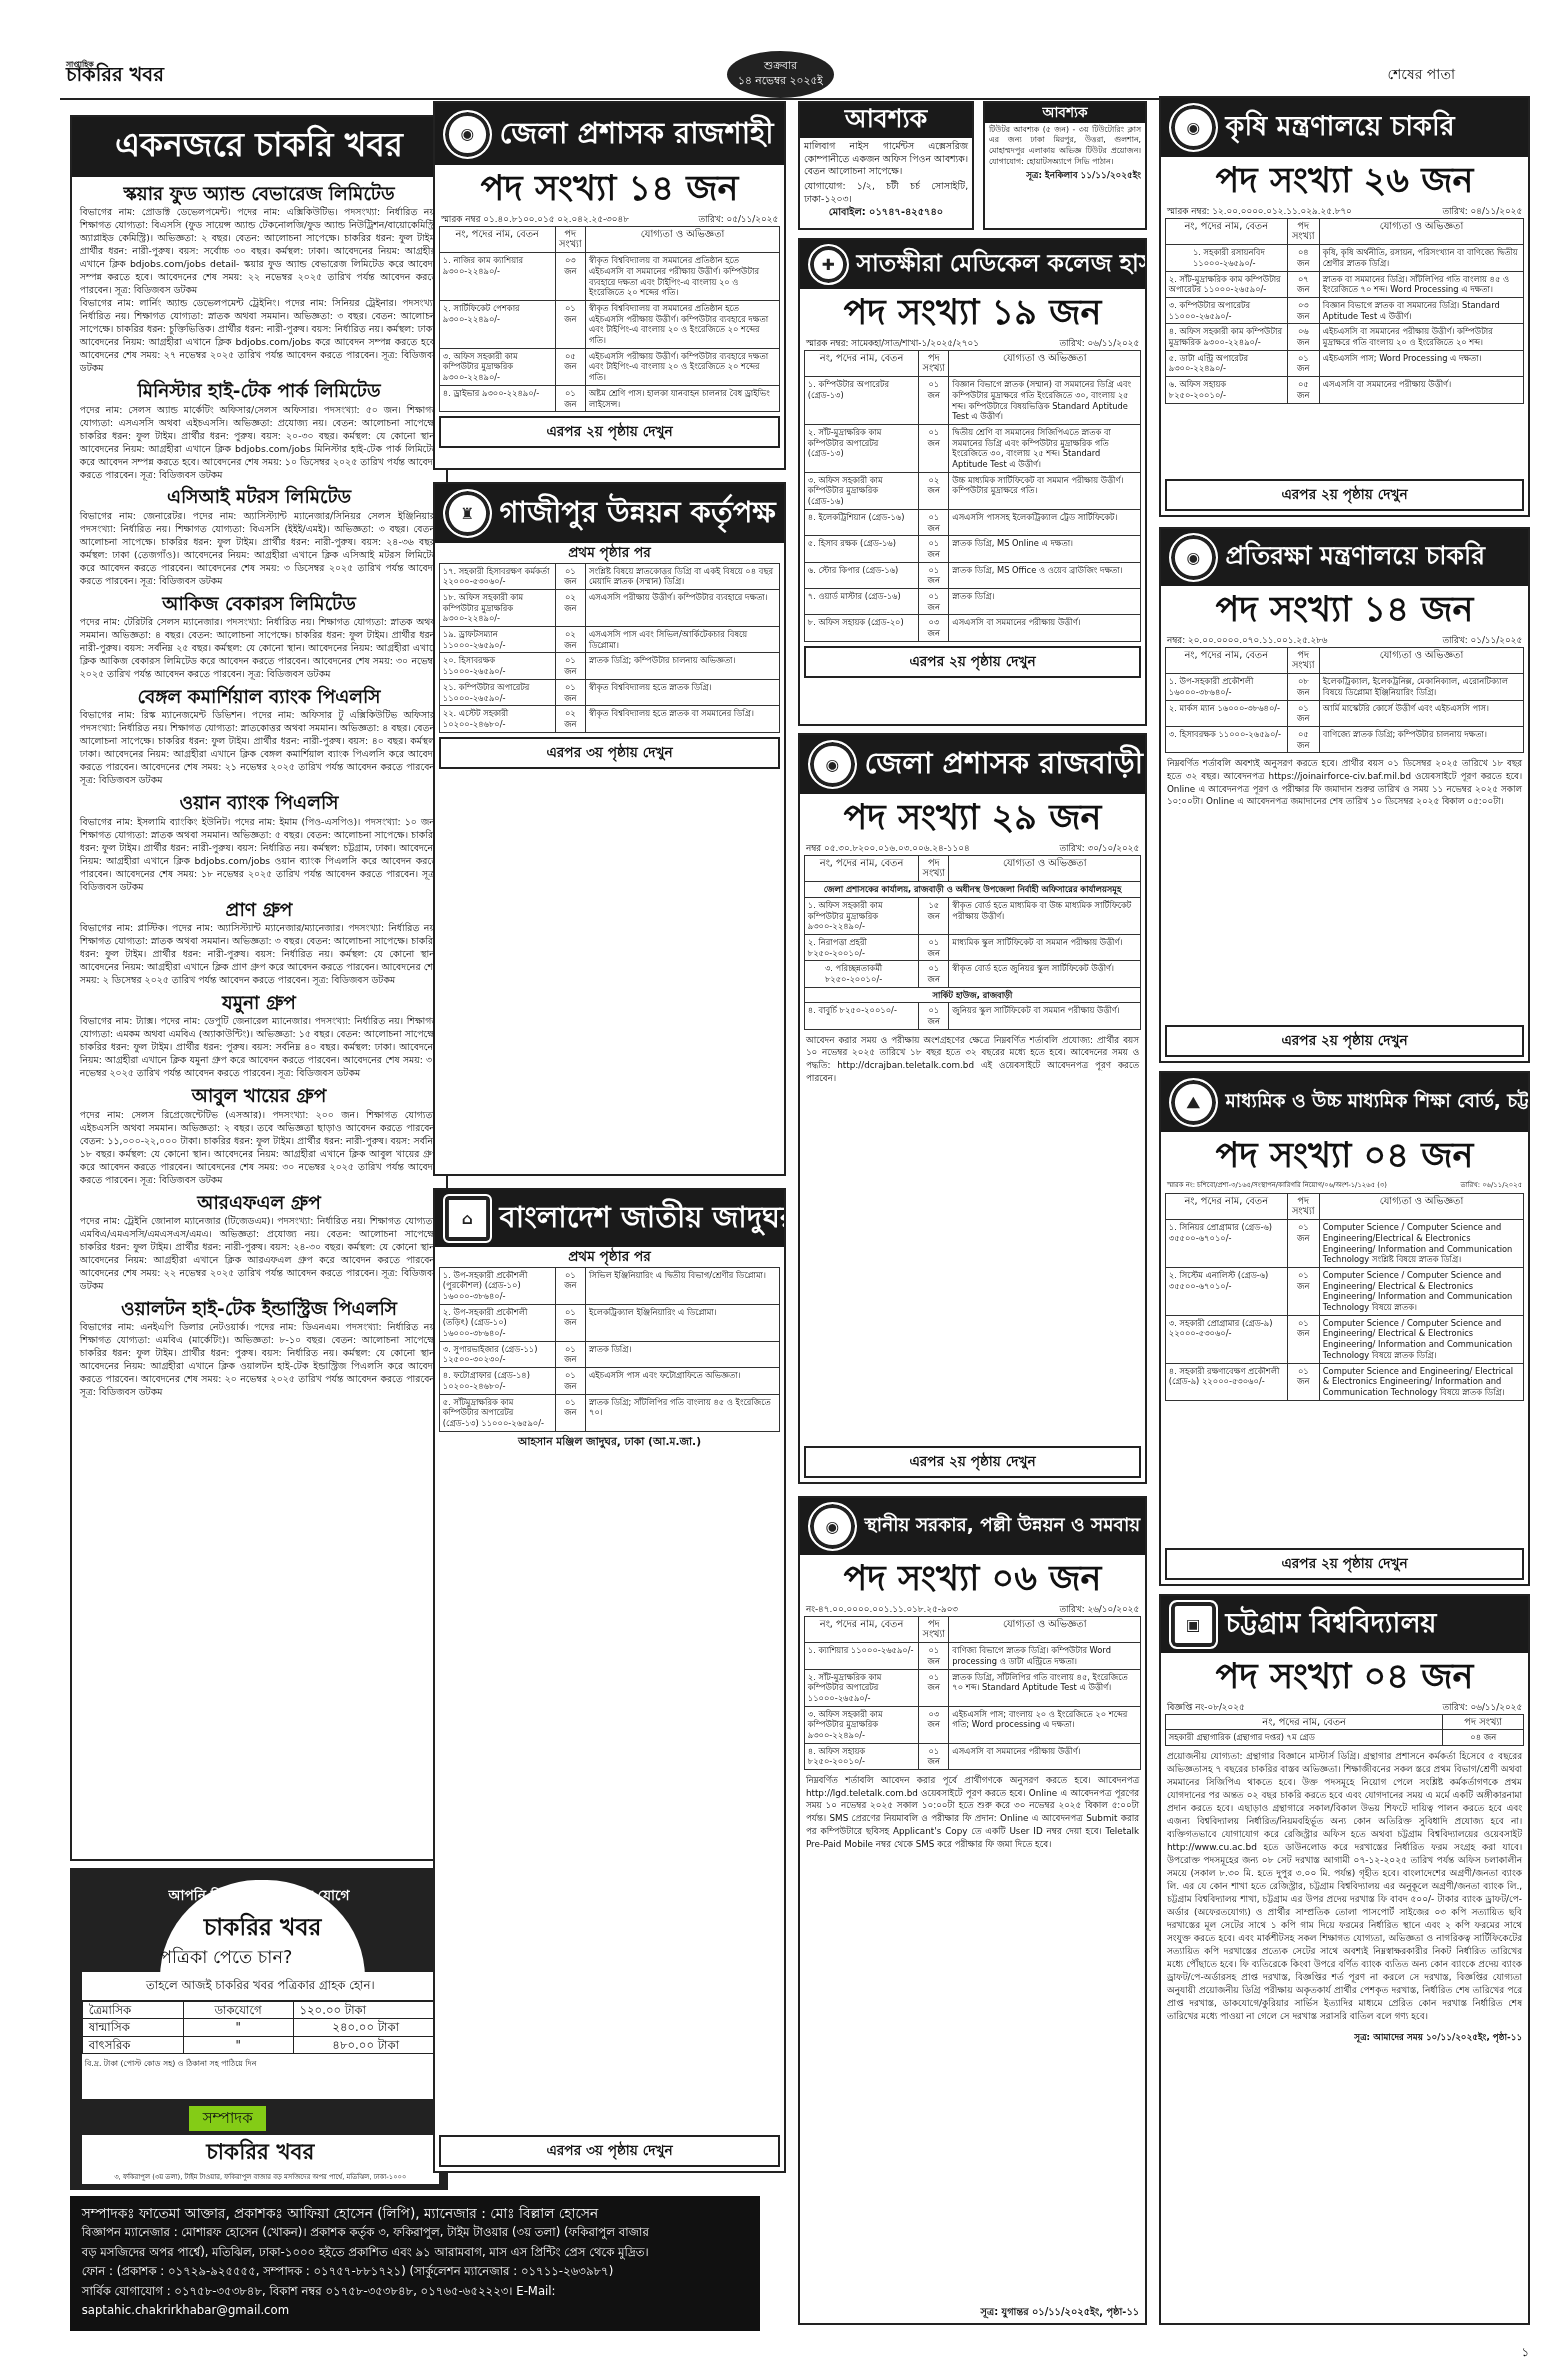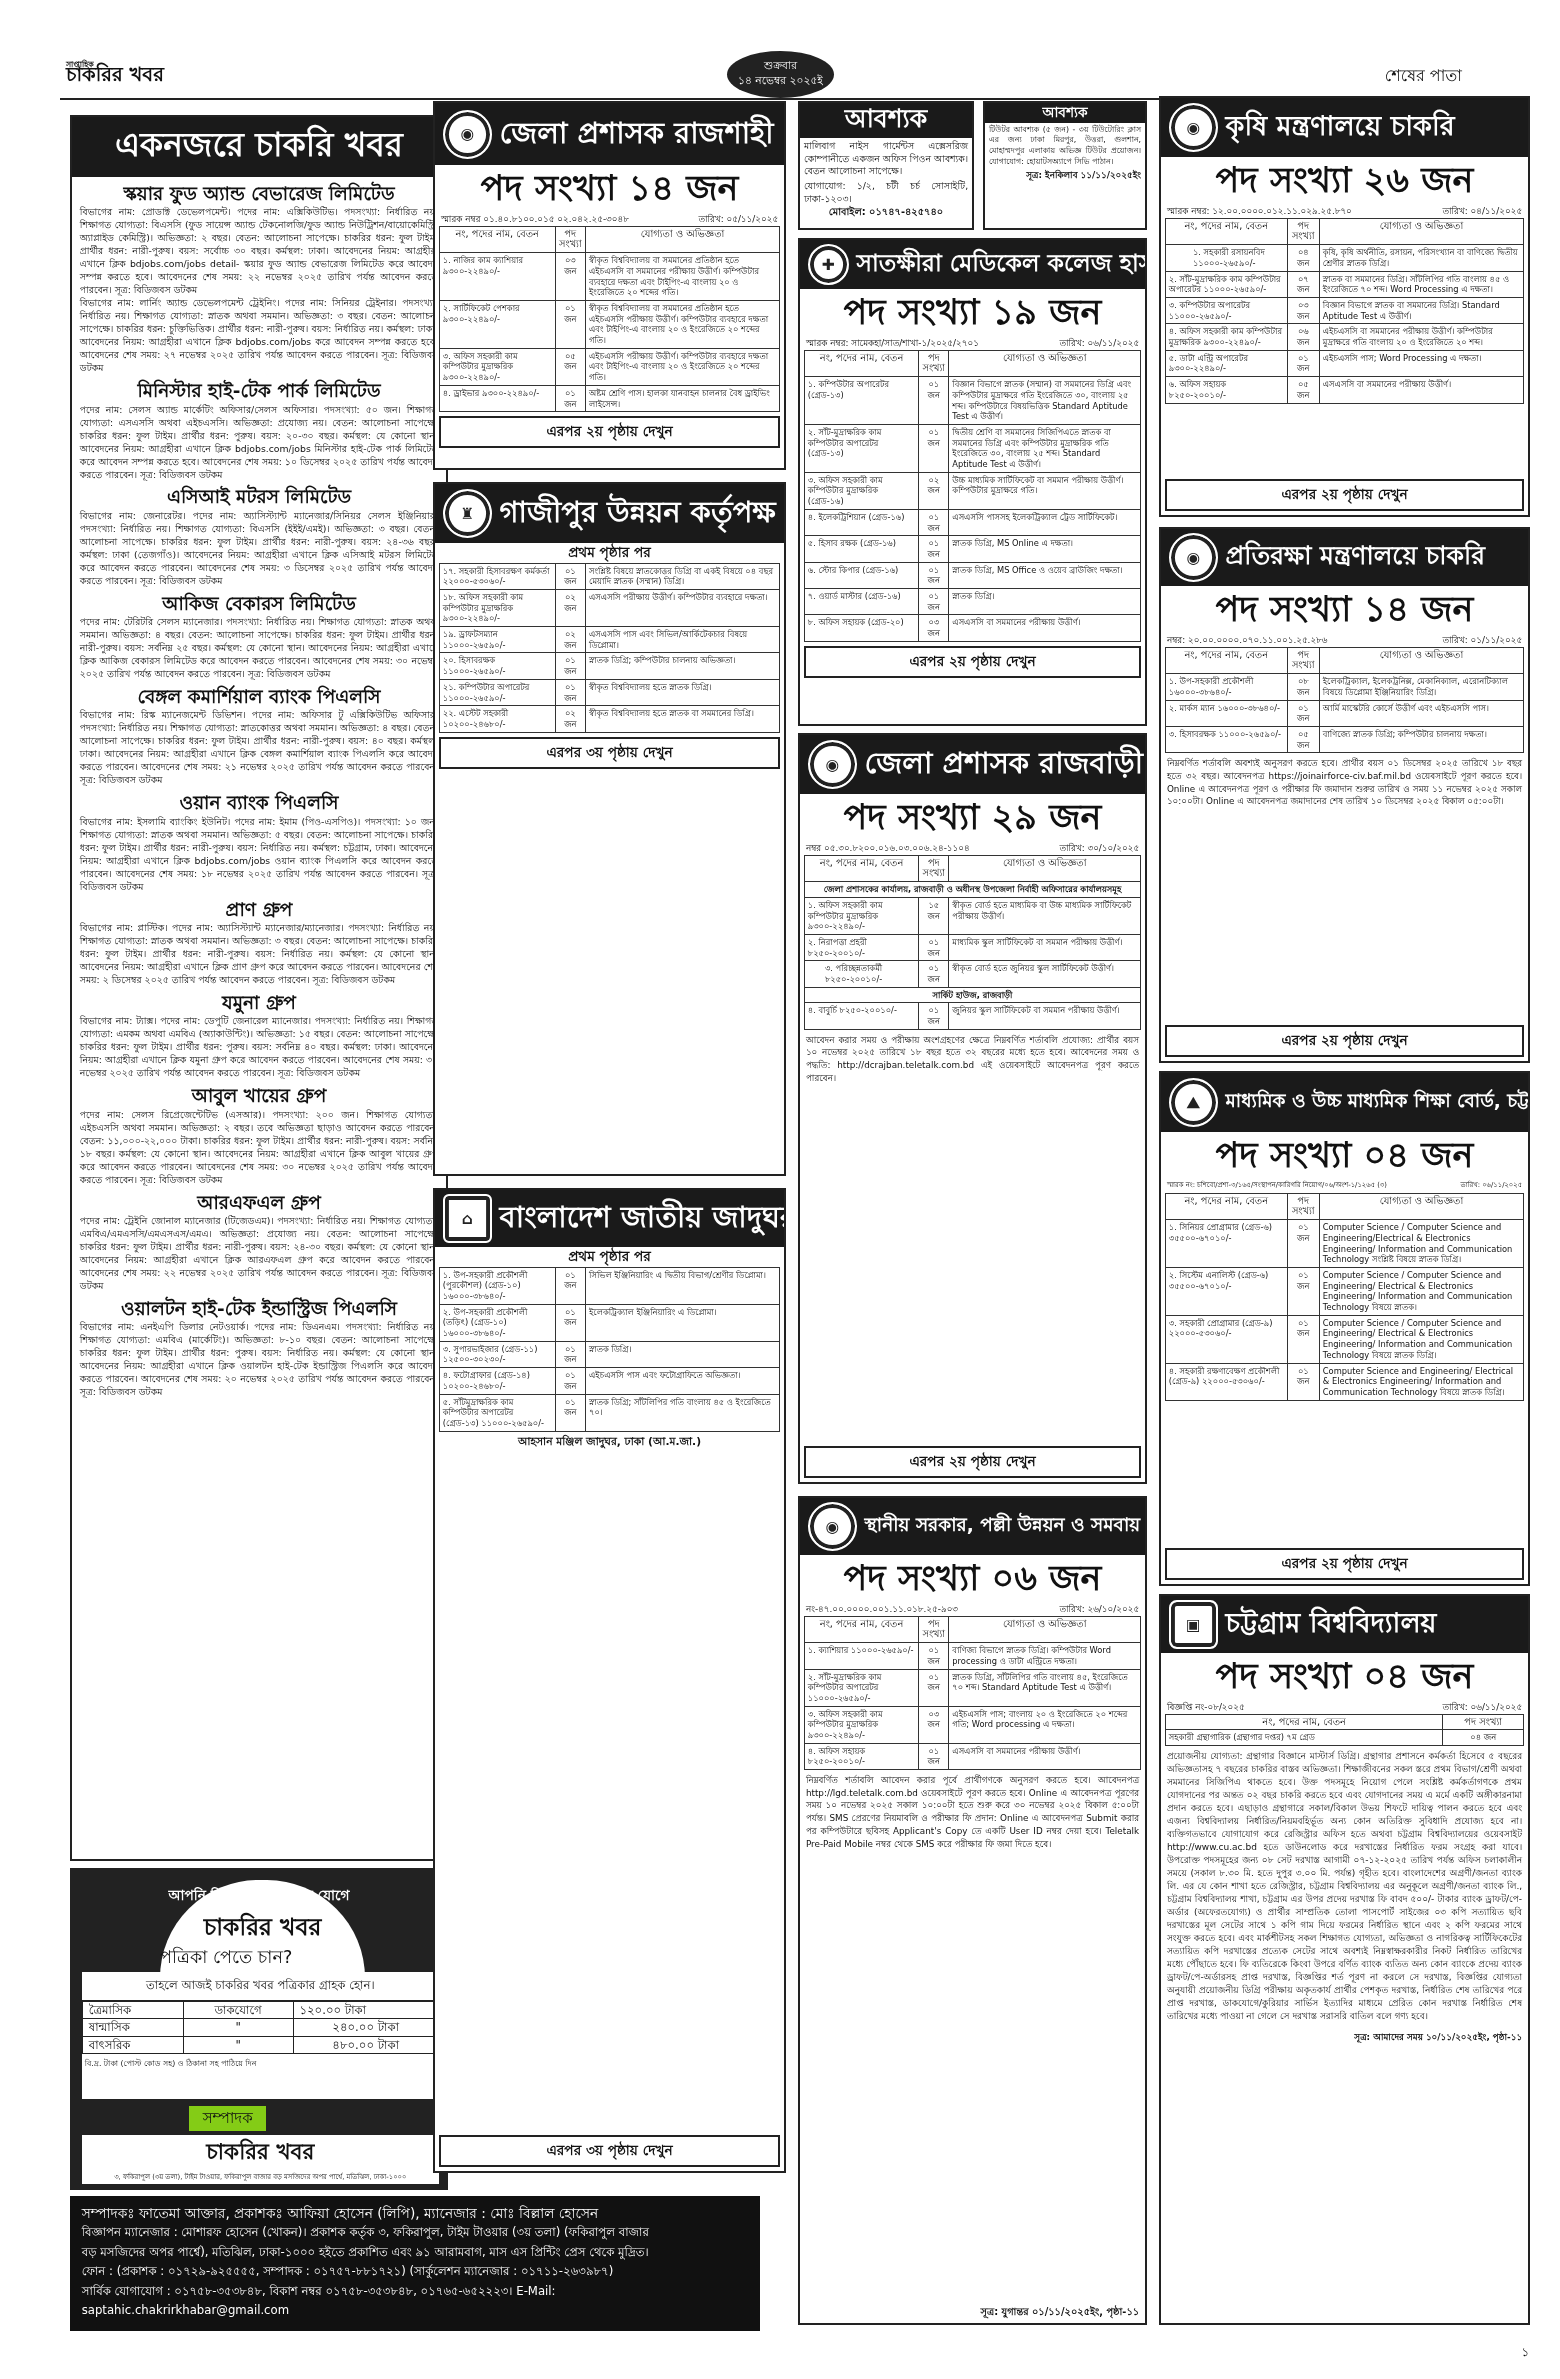--- a/index.html
+++ b/index.html
@@ -1,21 +1,21 @@
 <!DOCTYPE html>
 <html><head>
 <meta charset="utf-8">
 <style>
 *{box-sizing:border-box;margin:0;padding:0}
 body{width:1560px;height:2380px;background:#fff;font-family:"DejaVu Sans",sans-serif;color:#111;position:relative;overflow:hidden}
 .masthead{position:absolute;left:60px;top:51px;width:1416px;height:49px;border-bottom:2.9px double #222}
 .logo{position:absolute;left:5.9px;top:3.9px;width:156px;height:39px;font-weight:bold;font-size:19.5px;line-height:39px}
 .logo small{position:absolute;top:-9.8px;left:0;font-size:7.8px}
 .datebadge{position:absolute;left:667px;top:0px;width:107px;height:47px;border-radius:50%;background:#222;color:#fff;text-align:center;font-size:10.7px;padding-top:6.8px;line-height:15.6px}
-.lastpage{position:absolute;right:14px;top:11.7px;font-size:16px}
+.lastpage{position:absolute;right:21px;top:11.7px;font-size:14px}
 .col{position:absolute;border:2px solid #222;background:#fff}
 .banner{background:#1a1a1a;color:#fff;font-weight:bold;display:flex;align-items:center;overflow:hidden;white-space:nowrap}
 .seal{width:49px;height:49px;border-radius:50%;border:2.9px solid #fff;background:#fff;color:#222;display:flex;align-items:center;justify-content:center;font-size:15.6px;margin:0 7.8px;flex:none;box-shadow:inset 0 0 0 3.9px #222}
 .posts{font-weight:bold;text-align:center;font-size:35px;line-height:47px}
 .ref{display:flex;justify-content:space-between;font-size:8.8px;padding:0 5.9px;height:13.7px}
 table{border-collapse:collapse;width:calc(100% - 7.8px);margin:0 3.9px;font-size:8.3px}
 td,th{border:1px solid #333;padding:2px 2.9px;vertical-align:top;line-height:10.7px}
 th{font-weight:normal;font-size:9.8px}
 .more{border:2px solid #222;text-align:center;font-size:13.7px;font-weight:bold;margin:3.9px;padding:2px}
 .company{font-weight:bold;text-align:center;font-size:18.5px;margin-top:4.9px;line-height:23.4px}

